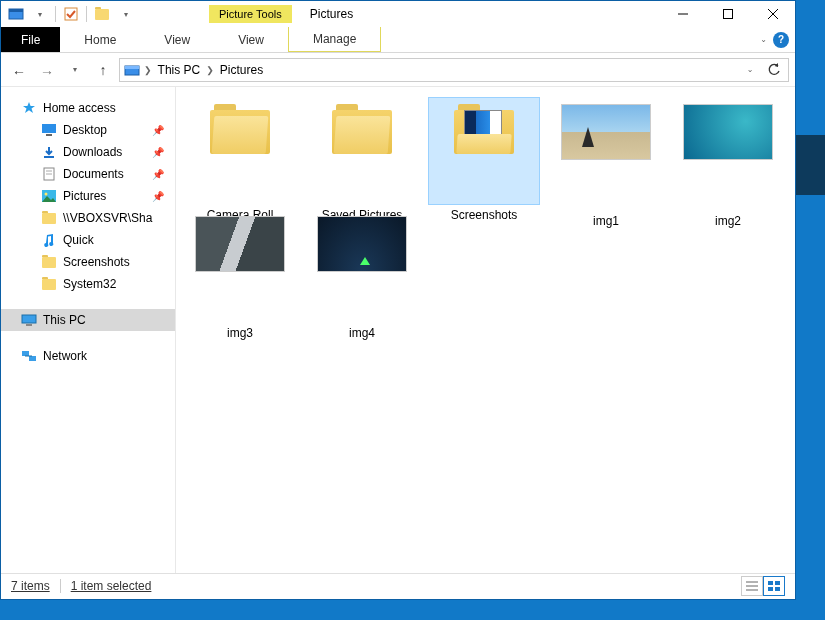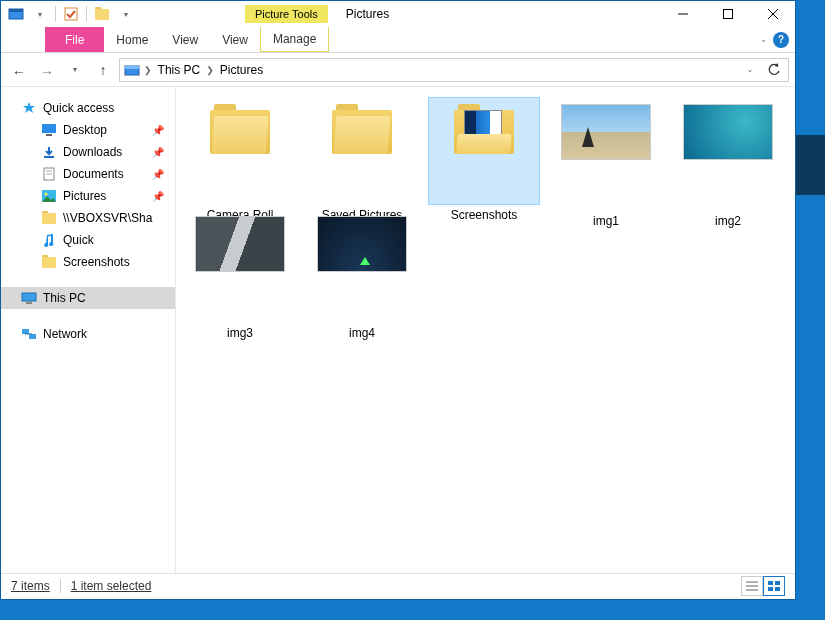--- a/index.html
+++ b/index.html
@@ -3,30 +3,30 @@
 <meta charset="utf-8">
 <style>
 * { box-sizing: border-box; margin: 0; padding: 0; font-family: "Segoe UI", Tahoma, sans-serif; font-size: 12px; }
 body { background: #1179c8; width: 825px; height: 620px; overflow: hidden; position: relative; }
 .window { position: absolute; top: 0; left: 0; width: 796px; height: 600px; background: #fff; border: 1px solid #0b5fa5; }
 
 .titlebar { height: 26px; background: #fff; display: flex; align-items: center; }
 .qat { display: flex; align-items: center; padding: 0 4px; gap: 2px; }
 .qat-item { width: 22px; height: 20px; display: flex; align-items: center; justify-content: center; }
 .qat-sep { width: 1px; height: 16px; background: #ccc; margin: 0 2px; }
-.contextual-tab-wrap { margin-left: 104px; }
+.contextual-tab-wrap { margin-left: 68px; }
 .contextual-tab-label { background: #f0e65f; color: #000; padding: 3px 10px; font-size: 11px; }
 .title-text { margin-left: 18px; font-size: 12px; }
 .title-spacer { flex: 1; }
 .win-controls { display: flex; }
 .win-btn { width: 45px; height: 26px; display: flex; align-items: center; justify-content: center; font-family: Arial; font-size: 11px; }
 
 .ribbon-tabs { height: 26px; display: flex; align-items: stretch; border-bottom: 1px solid #d8d8d8; }
-.file-tab { background: #ec4899; color: #fff; padding: 0 20px; display: flex; align-items: center; font-size: 12px; margin-left: 44px; }
-.r-tab { padding: 0 12px; display: flex; align-items: center; font-size: 12px; color: #333; }
+.file-tab { background: #000000; color: #fff; padding: 0 20px; display: flex; align-items: center; font-size: 12px; }
+.r-tab { padding: 0 24px; display: flex; align-items: center; font-size: 12px; color: #333; }
 .r-tab.context { border: 1px solid #e0d85a; border-top: none; }
 .ribbon-right { margin-left: auto; display: flex; align-items: center; padding-right: 6px; gap: 6px; }
 .help-icon { width: 16px; height: 16px; border-radius: 50%; background: #1979ca; color: #fff; display: flex; align-items: center; justify-content: center; font-size: 10px; font-weight: bold; }
 
 .address-row { height: 34px; display: flex; align-items: center; padding: 3px 6px; gap: 4px; border-bottom: 1px solid #e8e8e8; }
 .nav-btn { width: 24px; height: 24px; display: flex; align-items: center; justify-content: center; color: #777; font-size: 14px; }
 .nav-btn.enabled { color: #333; }
 .dd-small { font-size: 8px; color: #666; }
 .address-bar { flex: 1; height: 24px; border: 1px solid #ccc; display: flex; align-items: center; padding: 0 2px; }
 .addr-icon { width: 20px; display: flex; justify-content: center; }
@@ -173,21 +173,21 @@
   <div class="body-area">
     <div class="nav-pane">
 
       <div class="np-group">
         <div class="np-item">
           <span class="np-icon">
               <svg width="14" height="14">
                 <path d="M7 1 L8.6 5 L13 5 L9.5 7.6 L11 12 L7 9.3 L3 12 L4.5 7.6 L1 5 L5.4 5 Z" fill="#2a9ee8"></path>
               </svg>
             </span>
-          <span>Quick access</span>
+          <span>Home access</span>
         </div>
         <div class="np-item sub">
           <span class="np-icon">
               <svg width="14" height="12">
                 <rect x="0" y="0" width="14" height="9" fill="#2a8ee8"></rect>
                 <rect x="4" y="10" width="6" height="2" fill="#666"></rect>
               </svg>
             </span>
           <span>Desktop</span>
           <span class="pin-icon">📌</span>
@@ -236,20 +236,26 @@
                 <path d="M4 2 L10 1 L10 10 A2 2 0 1 1 8 9 L8 3 L5 3.5 L5 11 A2 2 0 1 1 3 10 Z" fill="#1a8ee8"></path>
               </svg>
             </span>
           <span>Quick</span>
         </div>
         <div class="np-item sub">
           <span class="np-icon">
               <div class="folder-mini"></div>
             </span>
           <span>Screenshots</span>
+        </div>
+        <div class="np-item sub">
+          <span class="np-icon">
+              <div class="folder-mini"></div>
+            </span>
+          <span>System32</span>
         </div>
       </div>
 
 
       <div class="np-group">
         <div class="np-item selected">
           <span class="np-icon">
               <svg width="16" height="12">
                 <rect x="1" y="1" width="14" height="8" fill="#3a9ee8" stroke="#1a6ea8"></rect>
                 <rect x="5" y="10" width="6" height="2" fill="#888"></rect>

